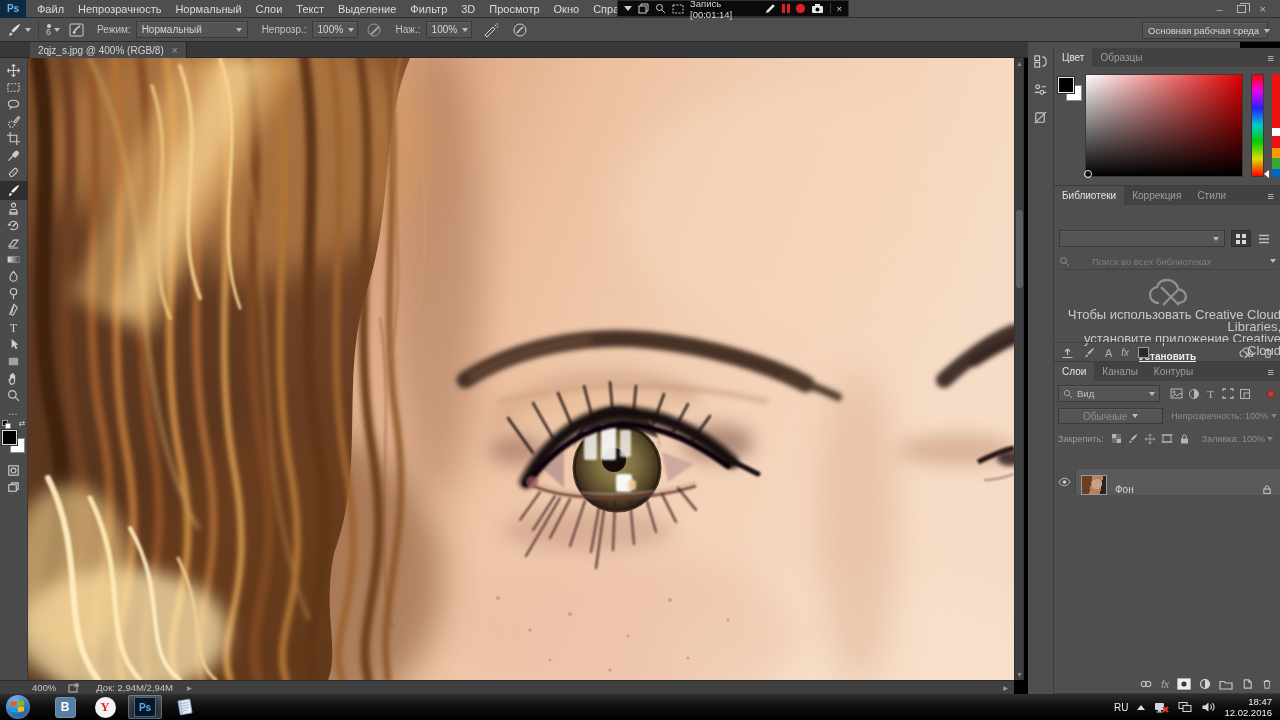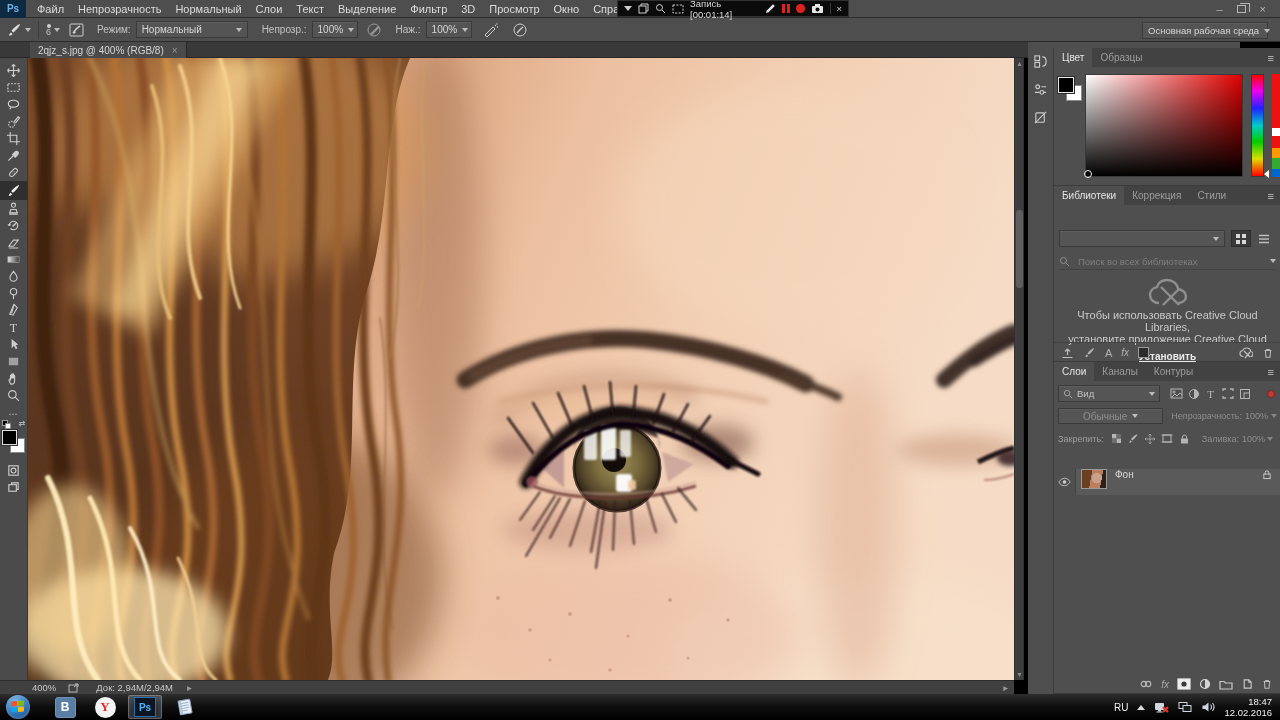--- a/index.html
+++ b/index.html
@@ -68,32 +68,32 @@
 .cmark{position:absolute;left:-2px;bottom:-2px;width:8px;height:8px;border:1.5px solid #eee;border-radius:50%}
 .hue{position:absolute;left:197px;top:7px;width:13px;height:103px;border:1px solid #3a3a3a;background:linear-gradient(to bottom,#f00 0%,#e0e 16%,#22f 33%,#0cc 50%,#0c0 66%,#dd0 83%,#f00 100%)}
 .huemark{position:absolute;right:-6px;bottom:-2px;width:0;height:0;border-top:4px solid transparent;border-bottom:4px solid transparent;border-right:5px solid #fff}
 .edgestrip{position:absolute;left:218px;top:7px;width:8px;height:103px;background:linear-gradient(#e11 0 52%,#fff 52% 60%,#e11 60% 72%,#f90 72% 82%,#3a3 82% 92%,#06c 92% 100%)}
 .cswB{position:absolute;left:4px;top:10px;width:16px;height:16px;background:#000;border:1px solid #e8e8e8;outline:1px solid #2c2c2c;z-index:2}
 .cswW{position:absolute;left:12px;top:18px;width:16px;height:16px;background:#fff;border:1px solid #8a8a8a}
 
 .libdd{position:absolute;left:5px;top:25px;width:166px;height:17px}
 .viewbtn{position:absolute;top:25px;width:20px;height:17px;display:flex;align-items:center;justify-content:center}
 .viewbtn.act{background:#3a3a3a;border:1px solid #2e2e2e}
-.libsearch{position:absolute;left:5px;top:48px;width:217px;height:17px;display:flex;align-items:center;gap:8px;border-bottom:1px solid #434343;color:#8b8b8b}
+.libsearch{position:absolute;left:5px;top:48px;width:217px;height:17px;display:flex;align-items:center;gap:22px;border-bottom:1px solid #434343;color:#8b8b8b}
 .libsearch input{flex:1;background:transparent;border:none;outline:none;color:#bbb;font-size:9.5px}
 .libsearch input::placeholder{color:#7f7f7f}
-.libmsg{position:absolute;left:0;top:104px;width:227px;text-align:center;font-size:11px;color:#c9c9c9;line-height:12px}
+.libmsg{position:absolute;left:0;top:104px;width:227px;text-align:right;font-size:13px;color:#c9c9c9;line-height:12px}
 .liblink{position:absolute;left:0;top:146px;width:227px;text-align:center;font-size:10px;font-weight:bold;color:#ececec;text-decoration:underline}
 .librow{position:absolute;left:0;bottom:0;width:227px;height:20px;display:flex;align-items:center;gap:9px;padding:0 7px;border-top:1px solid #434343;color:#b0b0b0}
 
 .lrow{position:absolute;left:0;width:227px;display:flex;align-items:center;font-size:9px;color:#9d9d9d}
 .lsearch{display:flex;align-items:center;gap:4px;height:17px;padding:0 4px}
 .licon{width:17px;height:15px;display:flex;align-items:center;justify-content:center}
 .reddot{position:absolute;right:6px;width:8px;height:8px;border-radius:50%;background:#c33b36;border:1px solid #7e211e}
-.layerrow{position:absolute;left:0;top:88px;width:227px;height:26px;background:#5a5a5a;display:flex;align-items:flex-start}
+.layerrow{position:absolute;left:0;top:88px;width:227px;height:26px;background:#5a5a5a;display:flex;align-items:flex-end}
 .eyecell{width:22px;height:26px;background:#4f4f4f;border-right:1px solid #434343;display:flex;align-items:center;justify-content:center}
 .thumb{width:26px;height:20px;margin-left:5px;border:1px solid #9a9a9a;background:
  radial-gradient(circle at 62% 45%, #caa08a 0 28%, transparent 29%),
  linear-gradient(100deg,#6b3f24 0 38%,#b9805f 38% 78%,#2e211c 78%);}
 .lname{margin-left:8px;font-size:10px;color:#d6d6d6}
 .llock{margin-left:auto;margin-right:9px}
 .lbot{position:absolute;left:0;bottom:1px;width:227px;height:18px;display:flex;align-items:center;justify-content:flex-end;gap:8px;padding-right:8px;color:#a8a8a8}
 
 .taskbar{left:0;top:694px;width:1280px;height:26px;background:linear-gradient(#2e2e2e,#101010 45%,#000);display:flex;align-items:center;z-index:40}
 .orb{position:relative;width:24px;height:24px;margin-left:6px;border-radius:50%;background:radial-gradient(circle at 40% 30%,#7ec0f0,#2b6cb4 55%,#123a66);box-shadow:inset 0 0 4px rgba(255,255,255,.4)}

